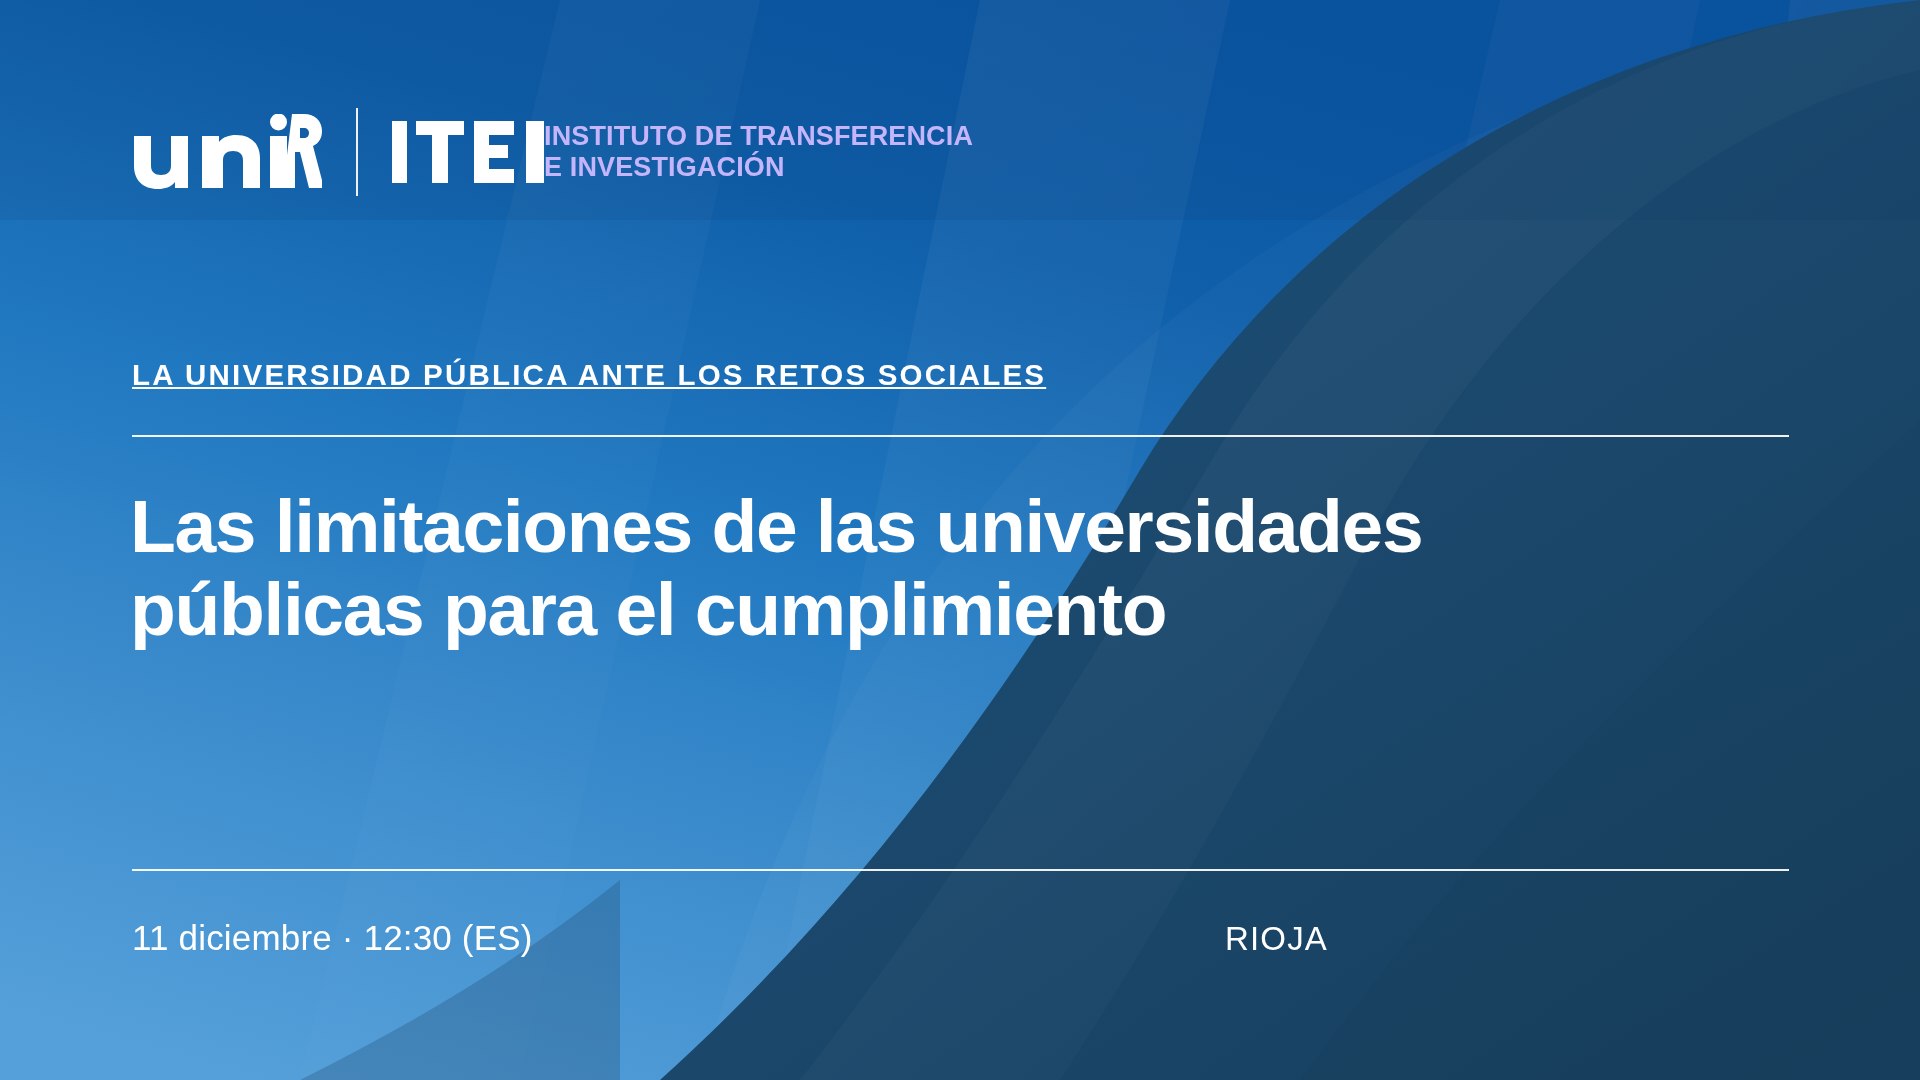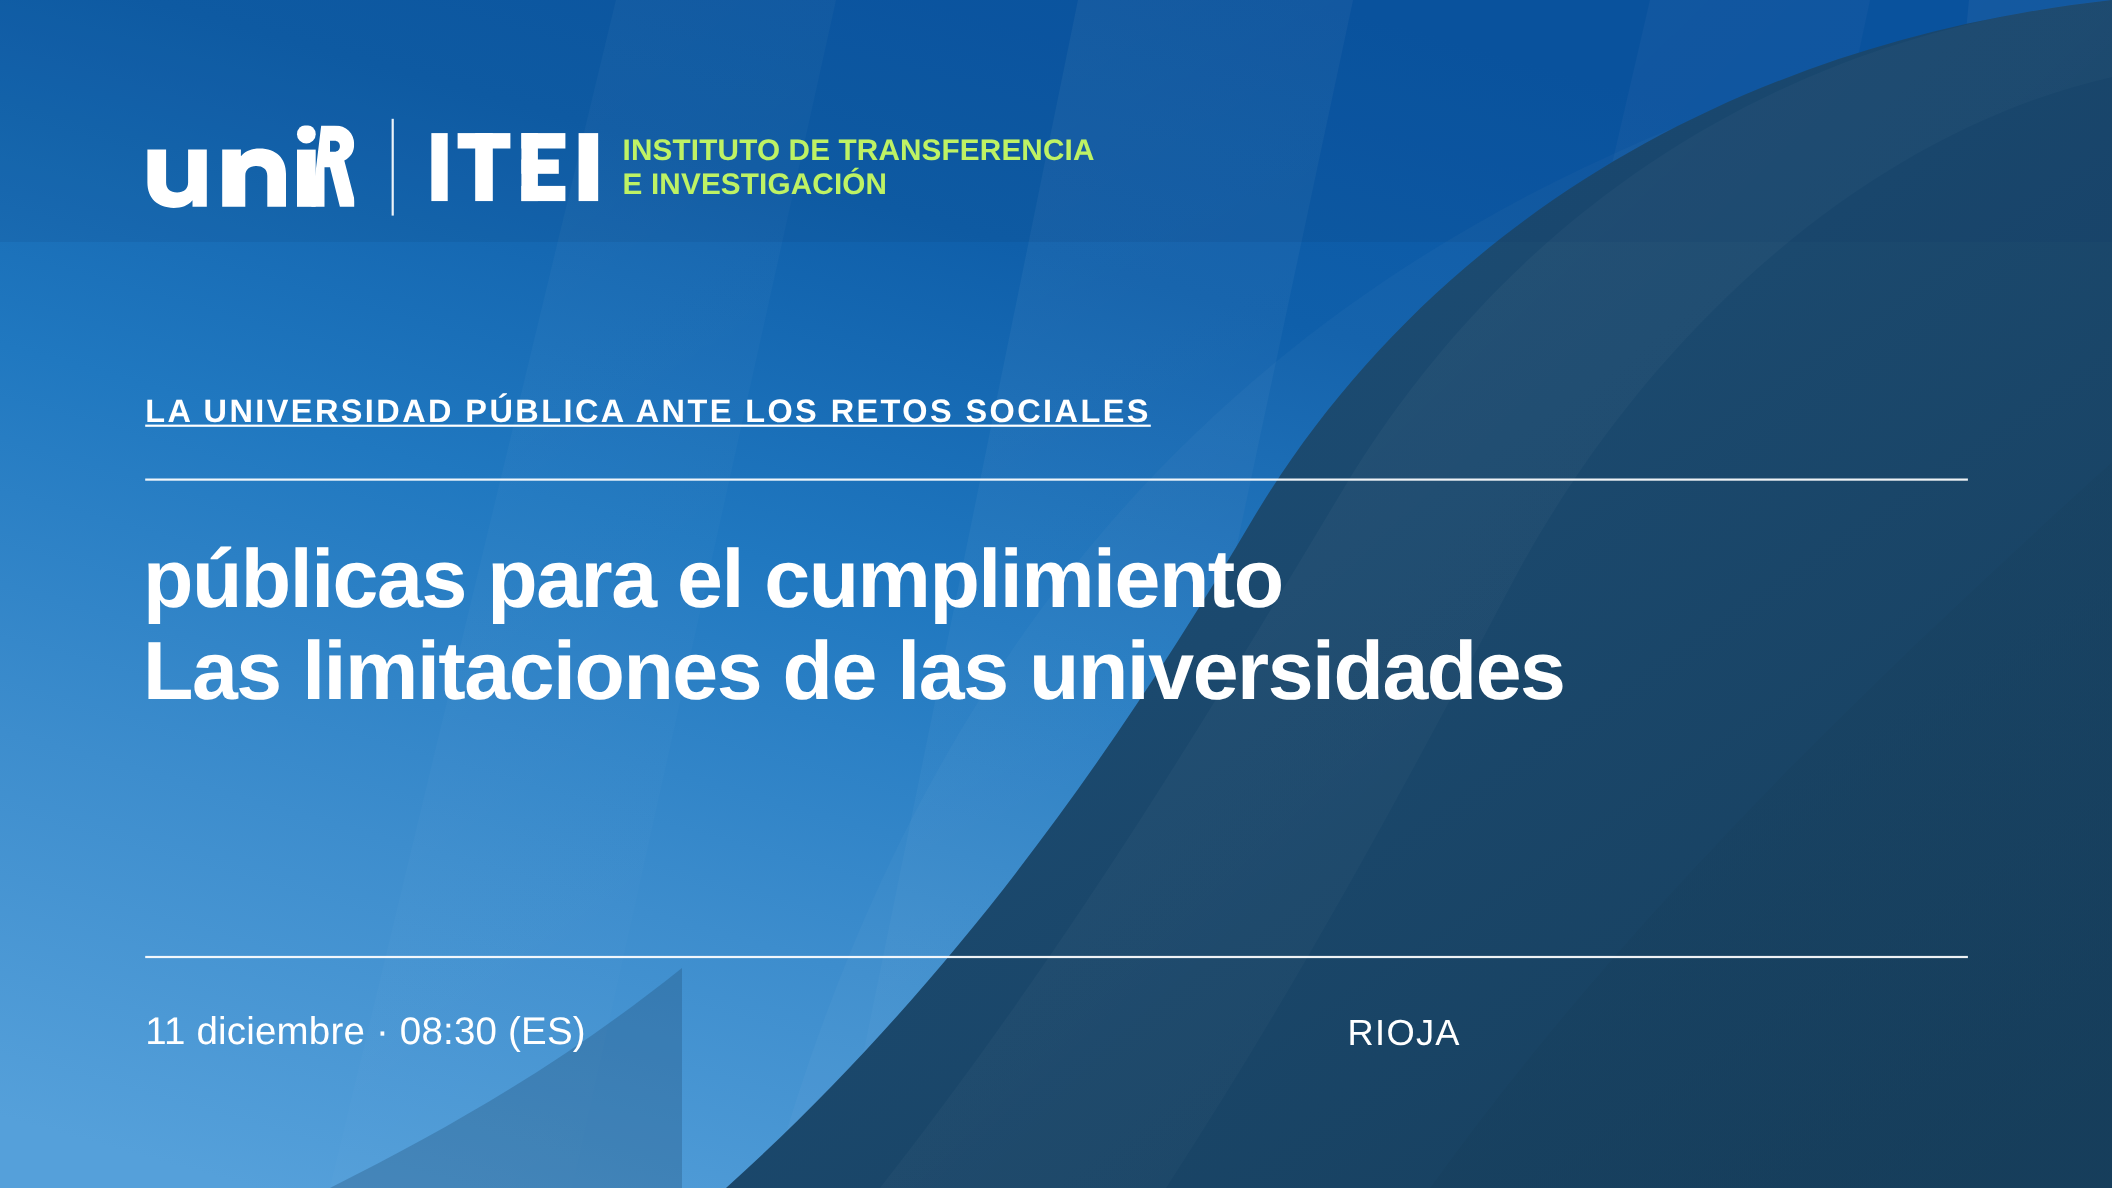--- a/index.html
+++ b/index.html
@@ -35,22 +35,21 @@
   }
   .logo-sep {
     width:2px; height:88px;
     background:rgba(255,255,255,.92);
     margin:0 34px;
     flex:none;
   }
   .itei-block { display:flex; align-items:center; }
   .itei-mark { display:block; }
   .itei-tag {
-    margin-left:22px;
-    color:#bef264;
+    color:#c4b5fd;
     font-size:27px; font-weight:700;
     line-height:1.16; letter-spacing:.005em;
     white-space:nowrap;
   }
 
   
   .kicker {
     position:absolute; left:132px; top:358px;
     color:#ffffff;
     font-size:29.5px; font-weight:700;
@@ -219,22 +218,22 @@
         <span>E INVESTIGACIÓN</span>
       </div>
     </div>
   </div>
 
   <div class="kicker">LA UNIVERSIDAD PÚBLICA ANTE LOS RETOS SOCIALES</div>
 
   <div class="rule top"></div>
 
   <h1 class="title">
+    <span class="ln">Las limitaciones de las universidades</span>
     <span class="ln">públicas para el cumplimiento</span>
-    <span class="ln">Las limitaciones de las universidades</span>
   </h1>
 
   <div class="rule bottom"></div>
 
-  <div class="date">11 diciembre · 08:30 (ES)</div>
+  <div class="date">11 diciembre · 12:30 (ES)</div>
   <div class="online">RIOJA</div>
 
 </div>
 
 </body></html>

